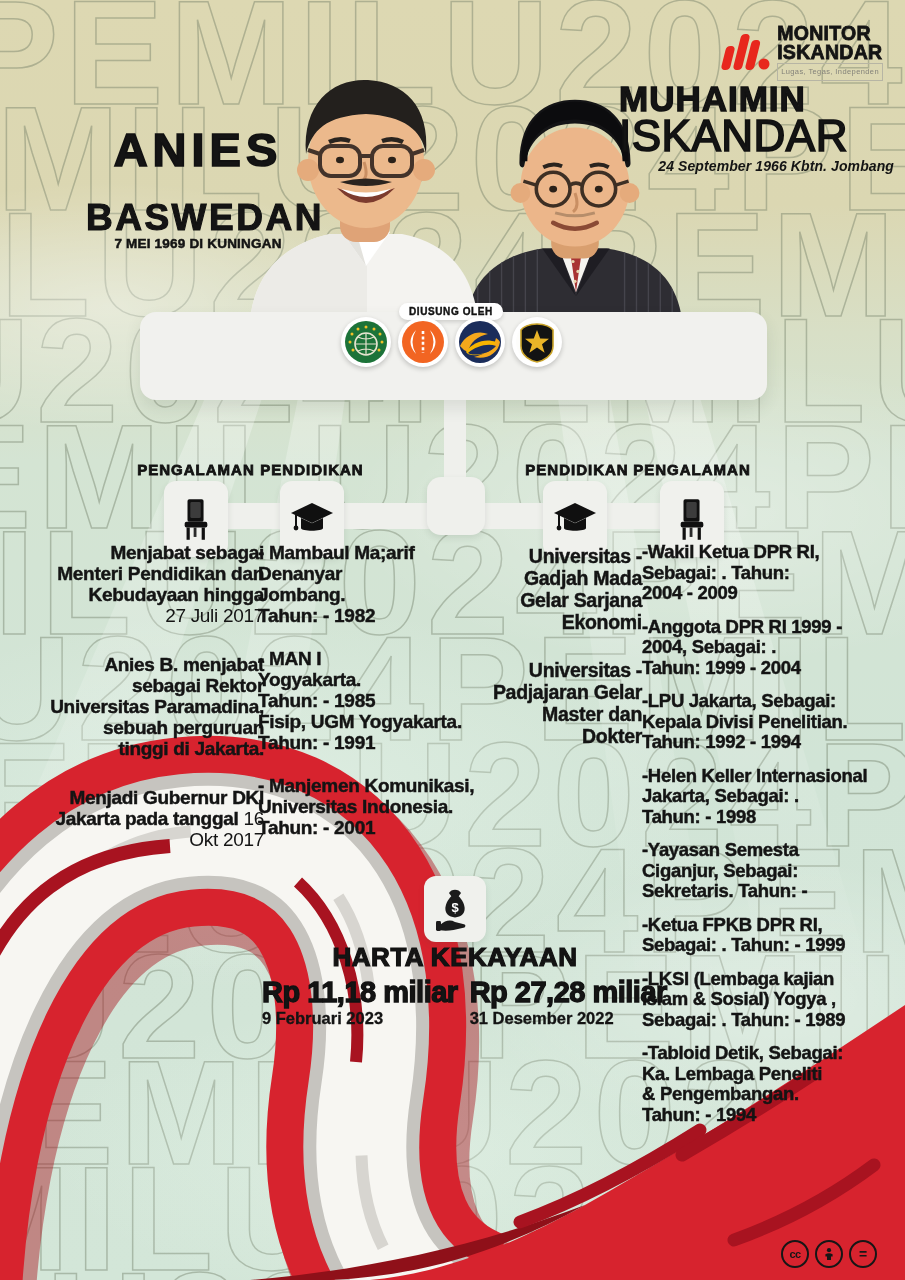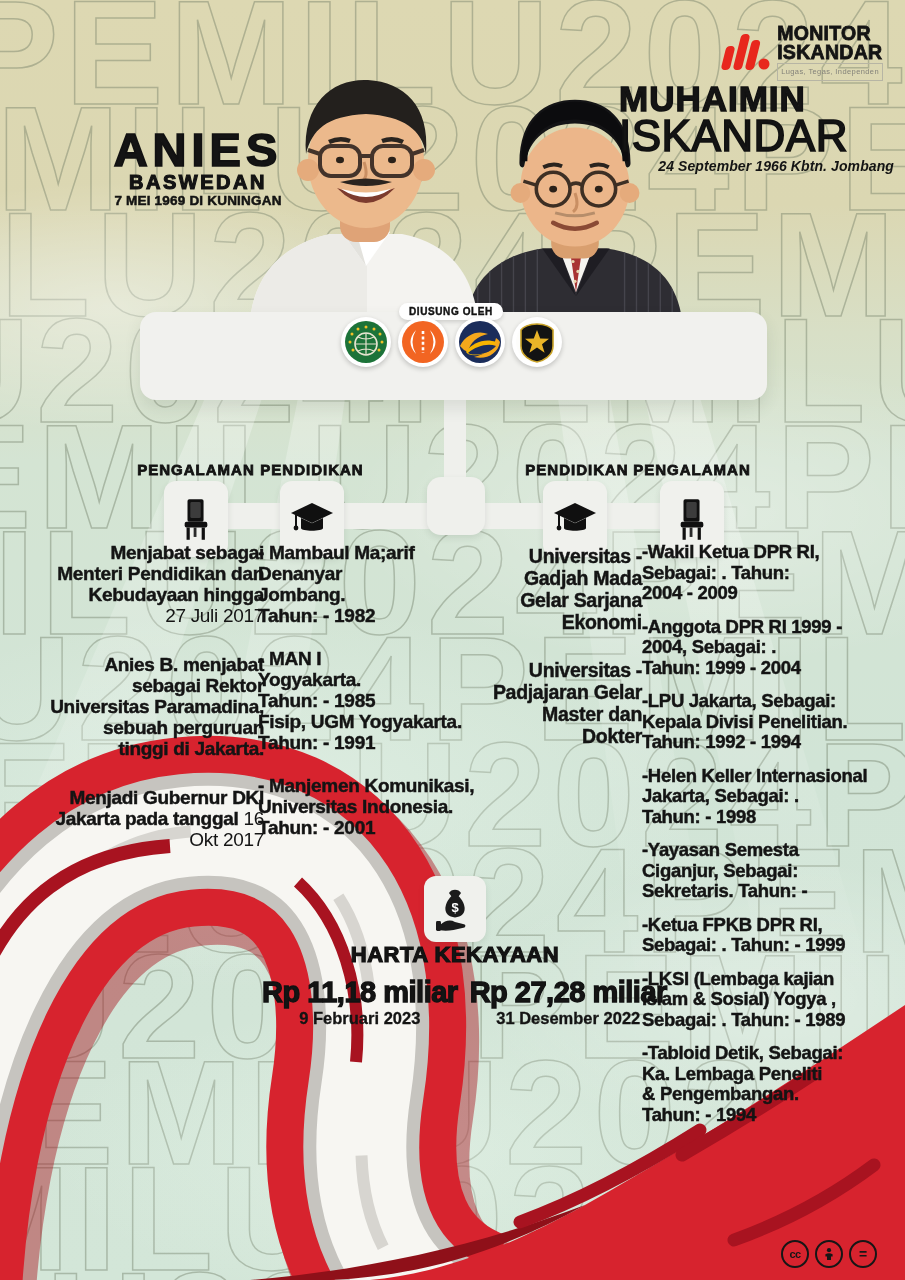--- a/index.html
+++ b/index.html
@@ -21,21 +21,21 @@
   .abs{position:absolute;}
   
   #brand{right:22px;top:24px;z-index:9;display:flex;align-items:flex-start;gap:7px;}
   .brand-text{line-height:1;}
   .brand-line{font-size:19.5px;font-weight:700;-webkit-text-stroke:.8px #141414;letter-spacing:.3px;line-height:.96;}
   .brand-tag{font-size:7.5px;color:#84837a;border:1px solid #b7b5a4;display:inline-block;
     padding:4px 3px;margin-top:2px;letter-spacing:.4px;}
   
   .nameblock{z-index:9;text-align:center;line-height:.95;}
   .fn1{font-size:47px;font-weight:700;-webkit-text-stroke:1.7px #111;letter-spacing:5px;}
-  .ln1{font-size:20px;font-weight:700;-webkit-text-stroke:1.1px #111;letter-spacing:2.5px;}
+  .ln1{font-size:37px;font-weight:700;-webkit-text-stroke:1.1px #111;letter-spacing:2.5px;margin-top:27px;}
   .birth1{font-size:13.5px;font-weight:700;-webkit-text-stroke:.5px #111;margin-top:3px;letter-spacing:.2px;}
   .fn2{font-size:35px;font-weight:700;-webkit-text-stroke:1.4px #111;letter-spacing:1px;text-align:left;}
   .ln2{font-size:44px;font-weight:400;-webkit-text-stroke:1.7px #111;letter-spacing:.5px;text-align:left;}
   .birth2{font-size:14px;font-weight:700;margin-top:3px;text-align:right;letter-spacing:.1px;font-style:italic;}
   
   #panel{left:140px;top:312px;width:627px;height:88px;background:#f1f1ee;border-radius:16px;z-index:7;
     box-shadow:0 8px 16px rgba(60,70,60,.12);}
   #badge{left:399px;top:303px;z-index:8;background:#fff;border-radius:9px;padding:3px 10px;
     font-size:10px;font-weight:700;-webkit-text-stroke:.4px #111;letter-spacing:.6px;box-shadow:0 2px 4px rgba(0,0,0,.15);}
   .party{position:absolute;top:317px;width:50px;height:50px;border-radius:50%;z-index:8;background:#fff;
@@ -48,24 +48,24 @@
   .tcol{z-index:6;display:flex;flex-direction:column;}
   .titem{white-space:pre-line;font-size:19px;line-height:21px;font-weight:700;-webkit-text-stroke:.45px #141414;letter-spacing:-.3px;}
   .titem .lt{font-weight:400;-webkit-text-stroke:0;}
   #col-anies-exp{left:50px;top:542px;width:214px;gap:28px;text-align:right;}
   #col-anies-edu{left:258px;top:542px;width:242px;gap:22px;}
   #col-muh-edu{left:458px;top:545px;width:184px;gap:26px;text-align:right;}
   #col-muh-edu .titem{font-size:19.5px;line-height:22px;}
   #col-muh-exp{left:642px;top:542px;width:263px;gap:13px;}
   #col-muh-exp .titem{font-size:18.5px;line-height:20.5px;}
   
-  #wealth-title{left:260px;top:942px;width:390px;z-index:6;text-align:center;font-size:22px;
+  #wealth-title{left:260px;top:942px;width:390px;z-index:6;text-align:center;font-size:26px;
     font-weight:700;-webkit-text-stroke:1.2px #111;letter-spacing:.5px;}
   #wealth-row{left:262px;top:976px;width:386px;z-index:6;display:flex;gap:12px;}
-  .wentry{flex:1;text-align:center;}
+  .wentry{flex:1;}
   .wamount{font-size:29px;font-weight:700;-webkit-text-stroke:1.3px #111;letter-spacing:-.5px;white-space:nowrap;}
   .wdate{font-size:16.5px;font-weight:700;-webkit-text-stroke:.3px #111;margin-top:0px;}
   
   #cc{right:28px;bottom:12px;z-index:10;display:flex;gap:6px;align-items:center;}
   .ccircle{width:24px;height:24px;border:2px solid #161616;border-radius:50%;display:flex;
     align-items:center;justify-content:center;font-weight:700;color:#161616;}
   .ccircle.cc-t{font-size:11px;letter-spacing:-.5px;}
   .ccircle.eq-t{font-size:14px;}
   .z2{z-index:2}.z3{z-index:3}.z5{z-index:5}.z6{z-index:6}
 </style>

